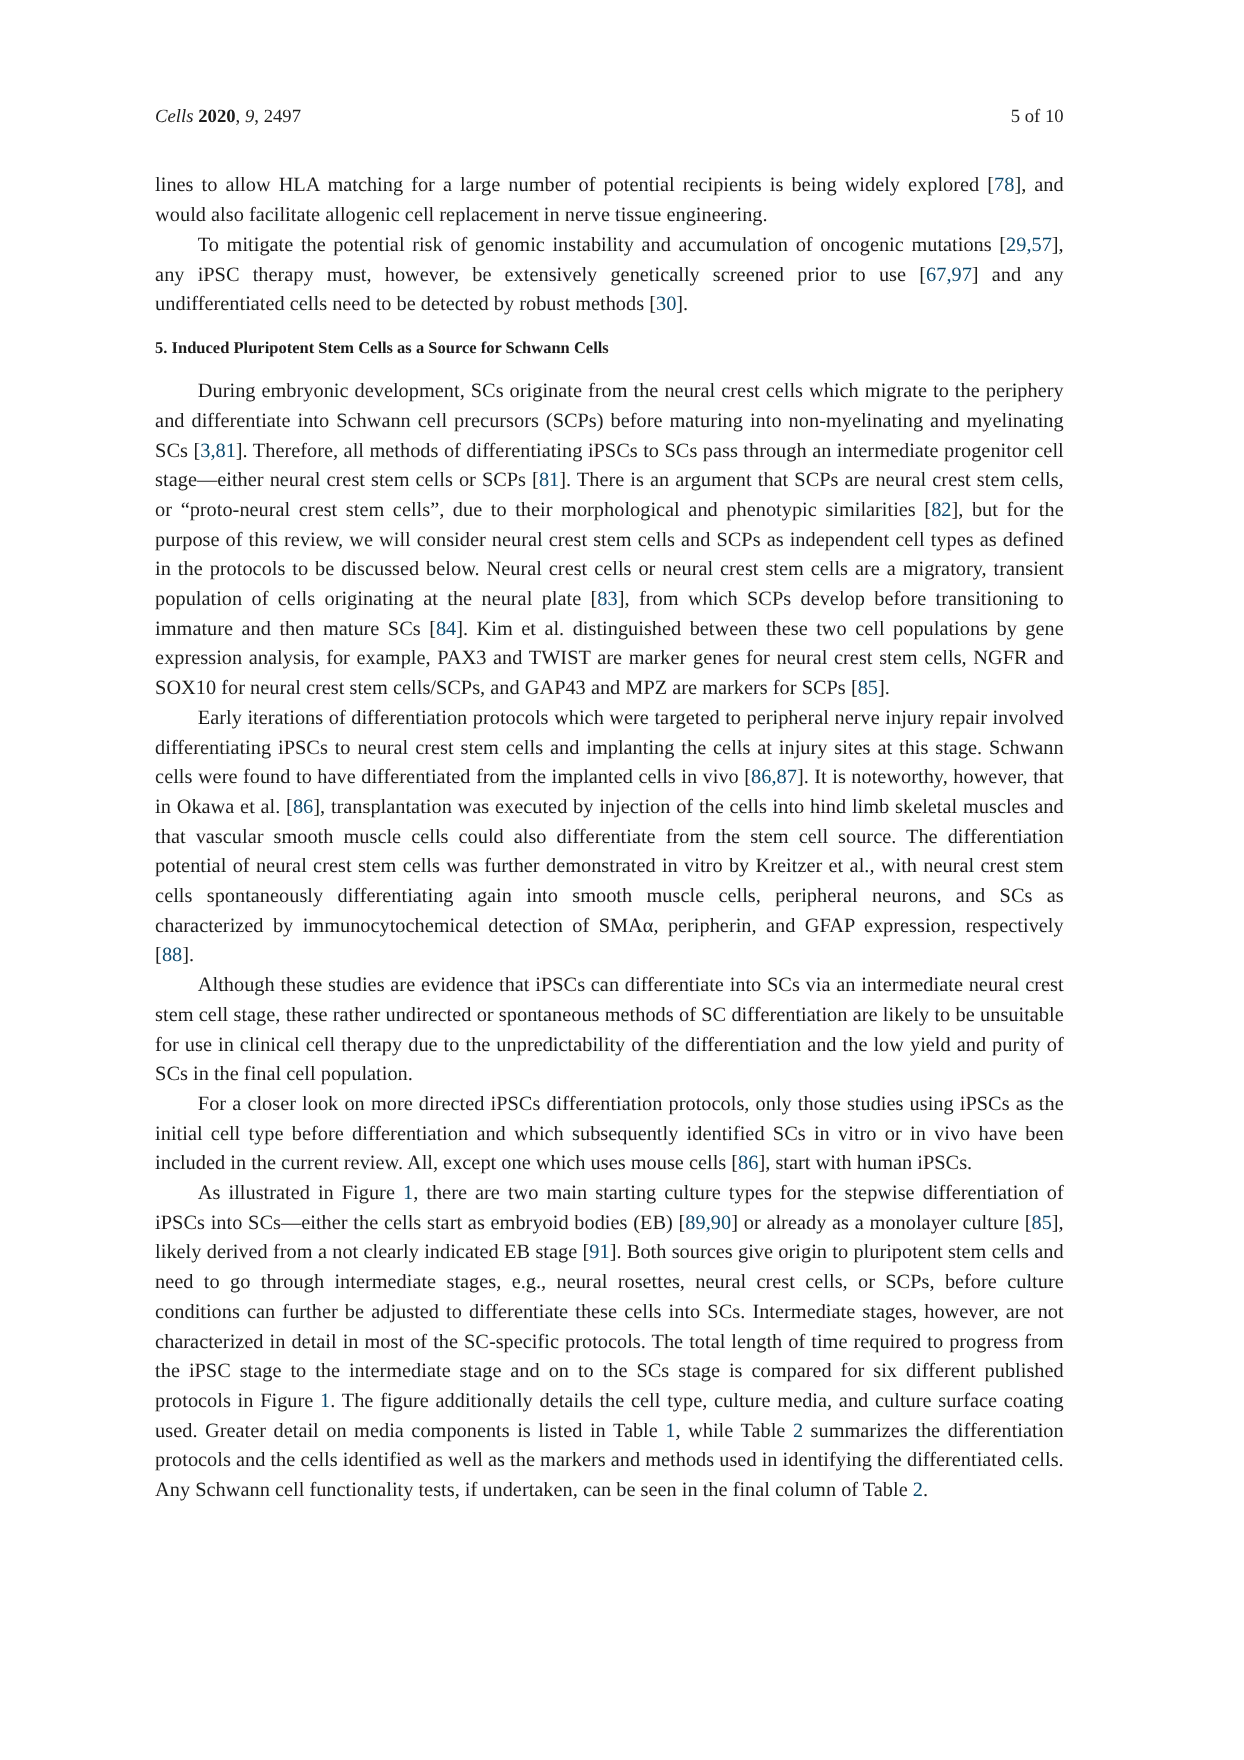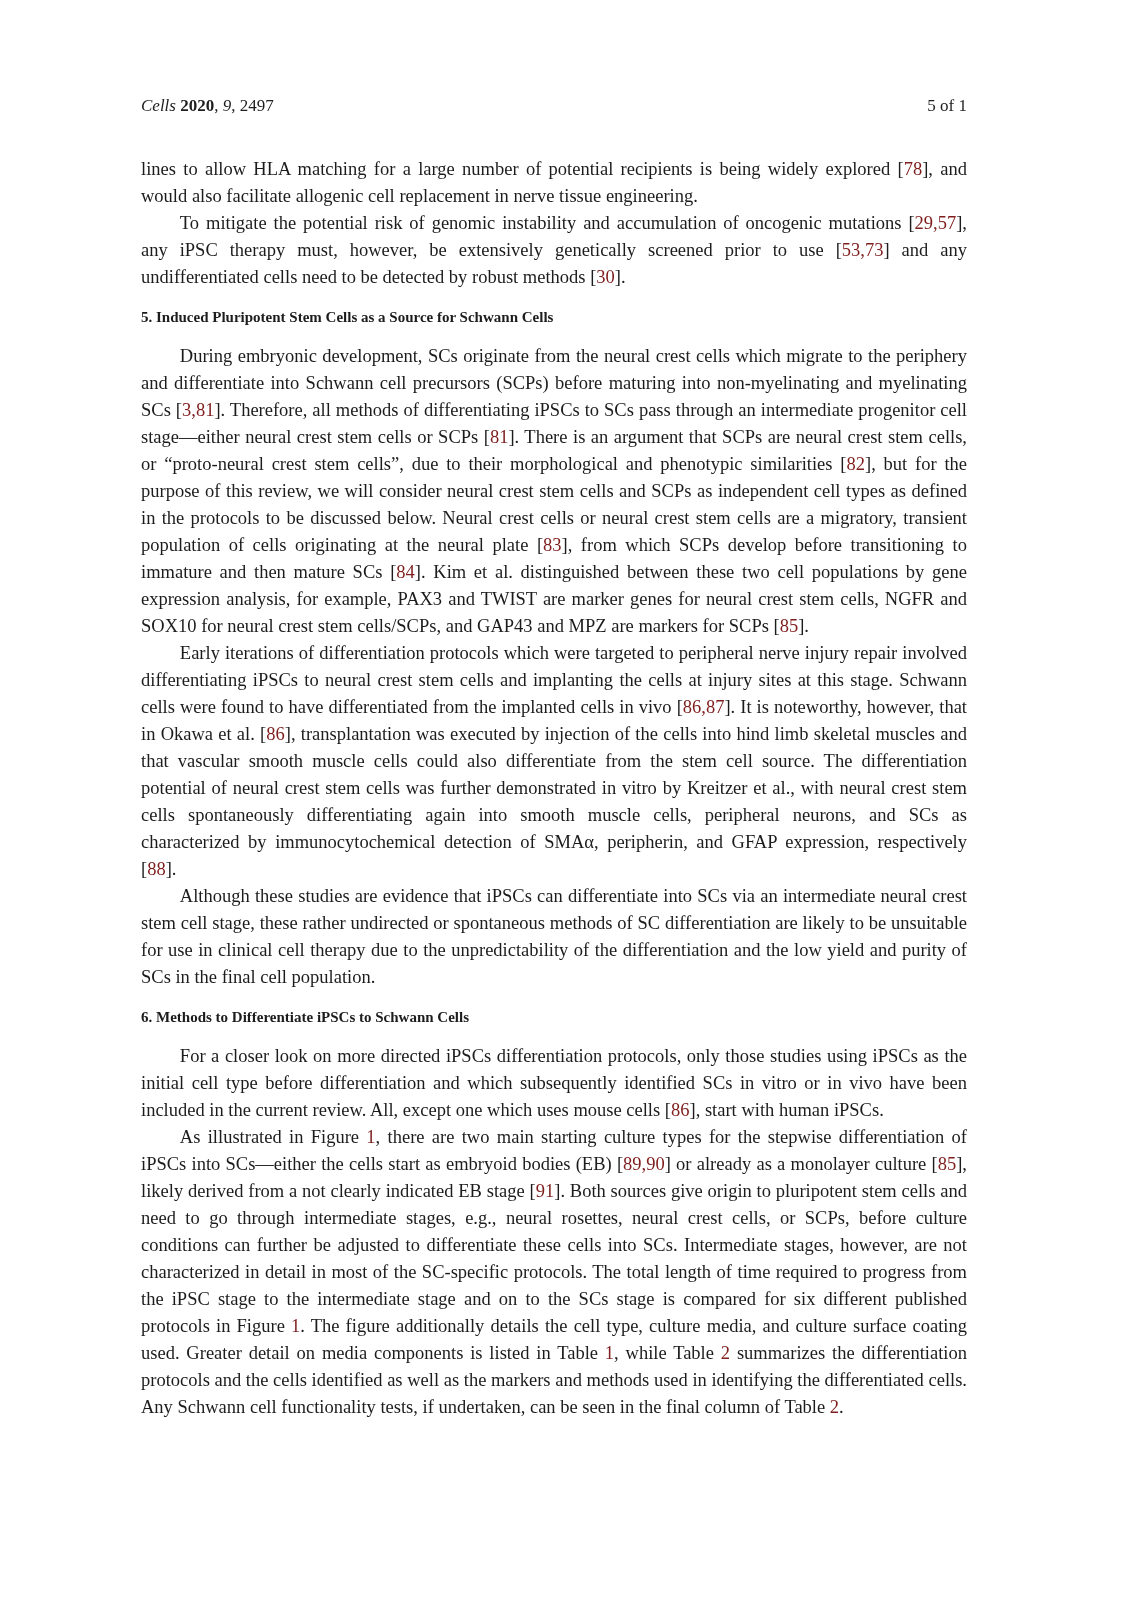--- a/index.html
+++ b/index.html
@@ -46,36 +46,35 @@
     text-indent: 2.1em;
   }
   .heading {
     font-size: 15px;
     line-height: 27px;
     font-weight: bold;
     margin: 13px 0 12px 0;
     text-align: left;
   }
   .cite {
-    color: #7f1d1d;
+    color: #0c4a6e;
     cursor: pointer;
   }
 </style>
 </head>
 <body>
 
 <div class="page">
   <div class="running-head">
     <span class="left"><em>Cells</em> <strong>2020</strong>, <em>9</em>, 2497</span>
-    <span class="right">5 of 1</span>
+    <span class="right">5 of 10</span>
   </div>
   <main class="page-body">
       <p class="para">lines to allow HLA matching for a large number of potential recipients is being widely explored [<span class="cite">78</span>], and would also facilitate allogenic cell replacement in nerve tissue engineering.</p>
-      <p class="para indent">To mitigate the potential risk of genomic instability and accumulation of oncogenic mutations [<span class="cite">29,57</span>], any iPSC therapy must, however, be extensively genetically screened prior to use [<span class="cite">53,73</span>] and any undifferentiated cells need to be detected by robust methods [<span class="cite">30</span>].</p>
+      <p class="para indent">To mitigate the potential risk of genomic instability and accumulation of oncogenic mutations [<span class="cite">29,57</span>], any iPSC therapy must, however, be extensively genetically screened prior to use [<span class="cite">67,97</span>] and any undifferentiated cells need to be detected by robust methods [<span class="cite">30</span>].</p>
       <h2 class="heading">5. Induced Pluripotent Stem Cells as a Source for Schwann Cells</h2>
       <p class="para indent">During embryonic development, SCs originate from the neural crest cells which migrate to the periphery and differentiate into Schwann cell precursors (SCPs) before maturing into non-myelinating and myelinating SCs [<span class="cite">3,81</span>].  Therefore, all methods of differentiating iPSCs to SCs pass through an intermediate progenitor cell stage—either neural crest stem cells or SCPs [<span class="cite">81</span>].  There is an argument that SCPs are neural crest stem cells, or “proto-neural crest stem cells”, due to their morphological and phenotypic similarities [<span class="cite">82</span>], but for the purpose of this review, we will consider neural crest stem cells and SCPs as independent cell types as defined in the protocols to be discussed below.  Neural crest cells or neural crest stem cells are a migratory, transient population of cells originating at the neural plate [<span class="cite">83</span>], from which SCPs develop before transitioning to immature and then mature SCs [<span class="cite">84</span>]. Kim et al. distinguished between these two cell populations by gene expression analysis, for example, PAX3 and TWIST are marker genes for neural crest stem cells, NGFR and SOX10 for neural crest stem cells/SCPs, and GAP43 and MPZ are markers for SCPs [<span class="cite">85</span>].</p>
       <p class="para indent">Early iterations of differentiation protocols which were targeted to peripheral nerve injury repair involved differentiating iPSCs to neural crest stem cells and implanting the cells at injury sites at this stage. Schwann cells were found to have differentiated from the implanted cells in vivo [<span class="cite">86,87</span>]. It is noteworthy, however, that in Okawa et al. [<span class="cite">86</span>], transplantation was executed by injection of the cells into hind limb skeletal muscles and that vascular smooth muscle cells could also differentiate from the stem cell source. The differentiation potential of neural crest stem cells was further demonstrated in vitro by Kreitzer et al., with neural crest stem cells spontaneously differentiating again into smooth muscle cells, peripheral neurons, and SCs as characterized by immunocytochemical detection of SMAα, peripherin, and GFAP expression, respectively [<span class="cite">88</span>].</p>
       <p class="para indent">Although these studies are evidence that iPSCs can differentiate into SCs via an intermediate neural crest stem cell stage, these rather undirected or spontaneous methods of SC differentiation are likely to be unsuitable for use in clinical cell therapy due to the unpredictability of the differentiation and the low yield and purity of SCs in the final cell population.</p>
-      <h2 class="heading">6. Methods to Differentiate iPSCs to Schwann Cells</h2>
       <p class="para indent">For a closer look on more directed iPSCs differentiation protocols, only those studies using iPSCs as the initial cell type before differentiation and which subsequently identified SCs in vitro or in vivo have been included in the current review.  All, except one which uses mouse cells [<span class="cite">86</span>], start with human iPSCs.</p>
       <p class="para indent">As illustrated in Figure <span class="cite">1</span>, there are two main starting culture types for the stepwise differentiation of iPSCs into SCs—either the cells start as embryoid bodies (EB) [<span class="cite">89,90</span>] or already as a monolayer culture [<span class="cite">85</span>], likely derived from a not clearly indicated EB stage [<span class="cite">91</span>].  Both sources give origin to pluripotent stem cells and need to go through intermediate stages, e.g., neural rosettes, neural crest cells, or SCPs, before culture conditions can further be adjusted to differentiate these cells into SCs. Intermediate stages, however, are not characterized in detail in most of the SC-specific protocols. The total length of time required to progress from the iPSC stage to the intermediate stage and on to the SCs stage is compared for six different published protocols in Figure <span class="cite">1</span>. The figure additionally details the cell type, culture media, and culture surface coating used.  Greater detail on media components is listed in Table <span class="cite">1</span>, while Table <span class="cite">2</span> summarizes the differentiation protocols and the cells identified as well as the markers and methods used in identifying the differentiated cells.  Any Schwann cell functionality tests, if undertaken, can be seen in the final column of Table <span class="cite">2</span>.</p>
     </main>
 </div>
 
 </body></html>

